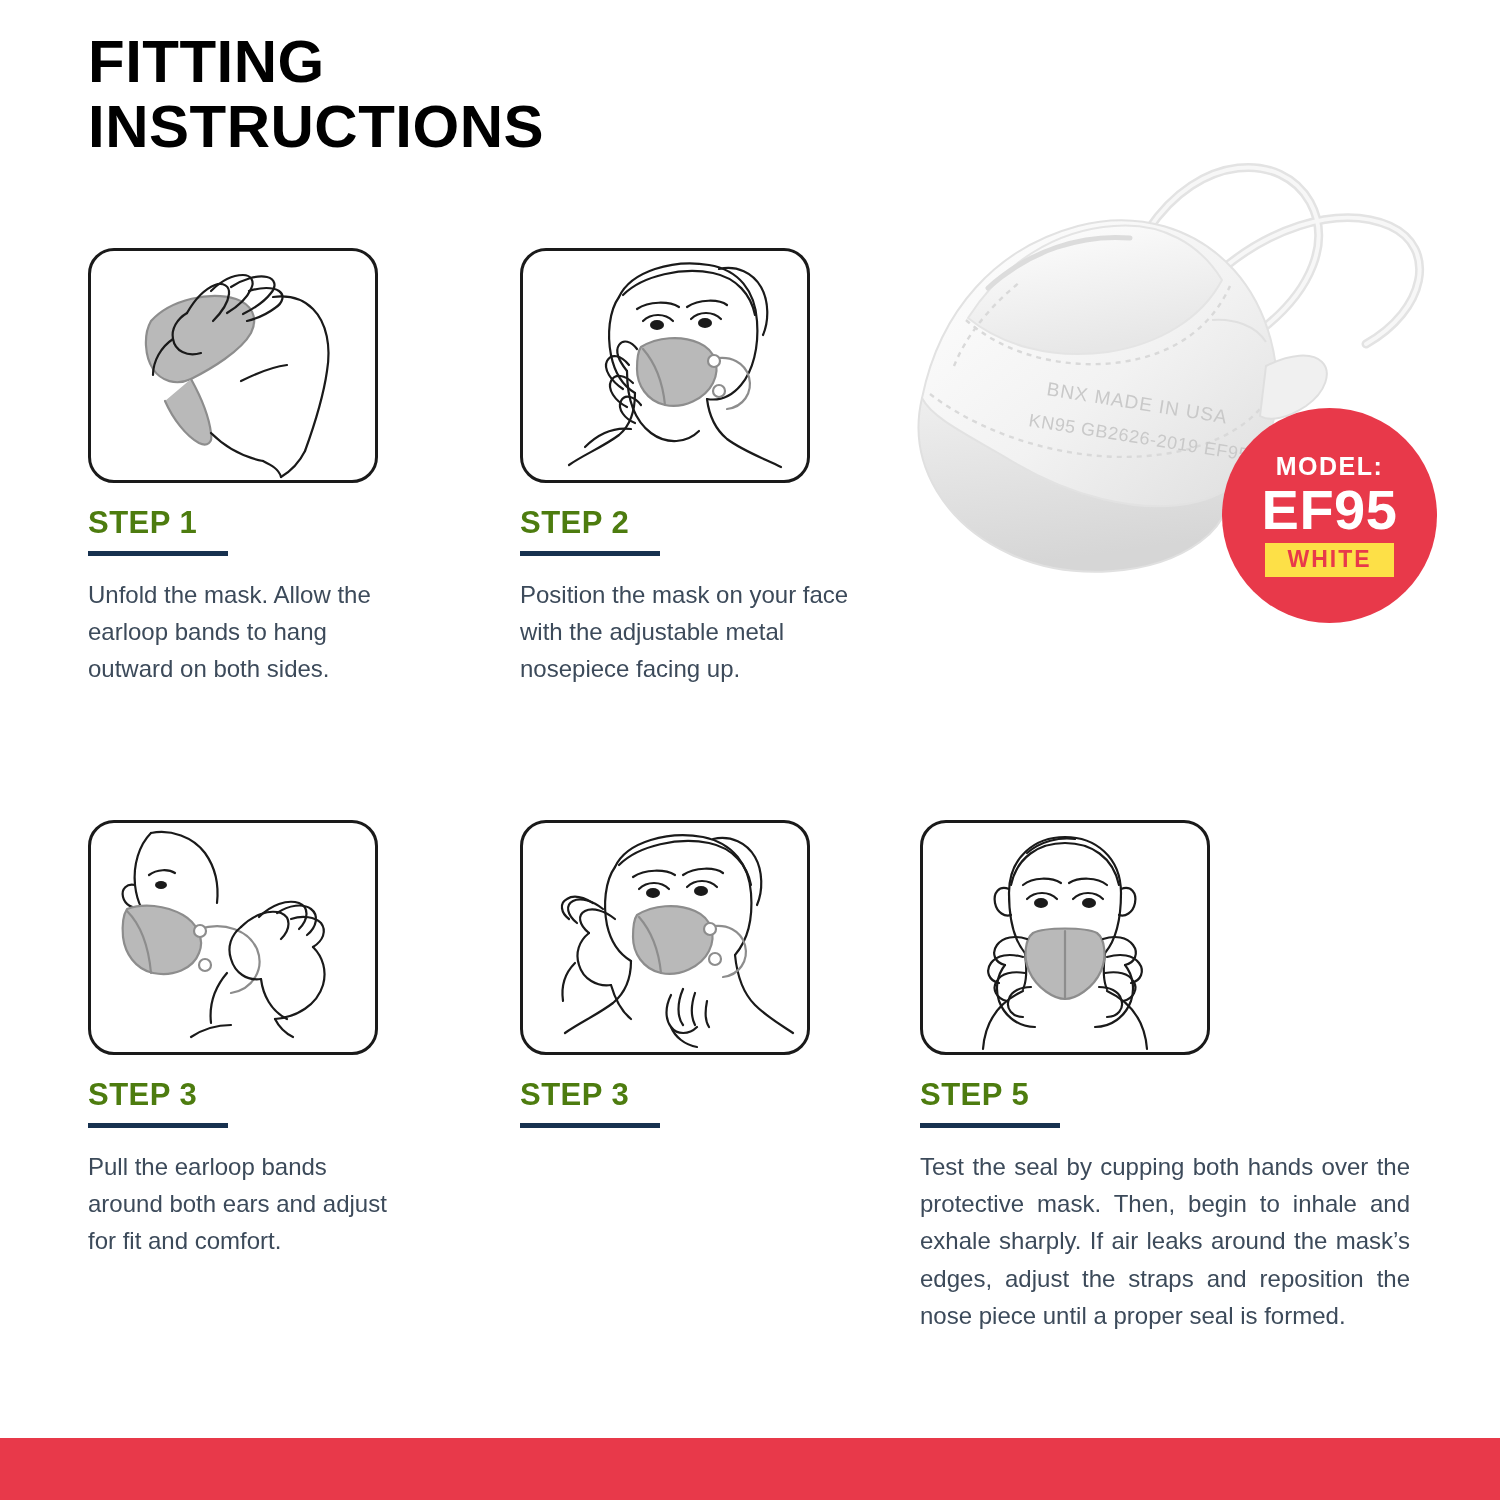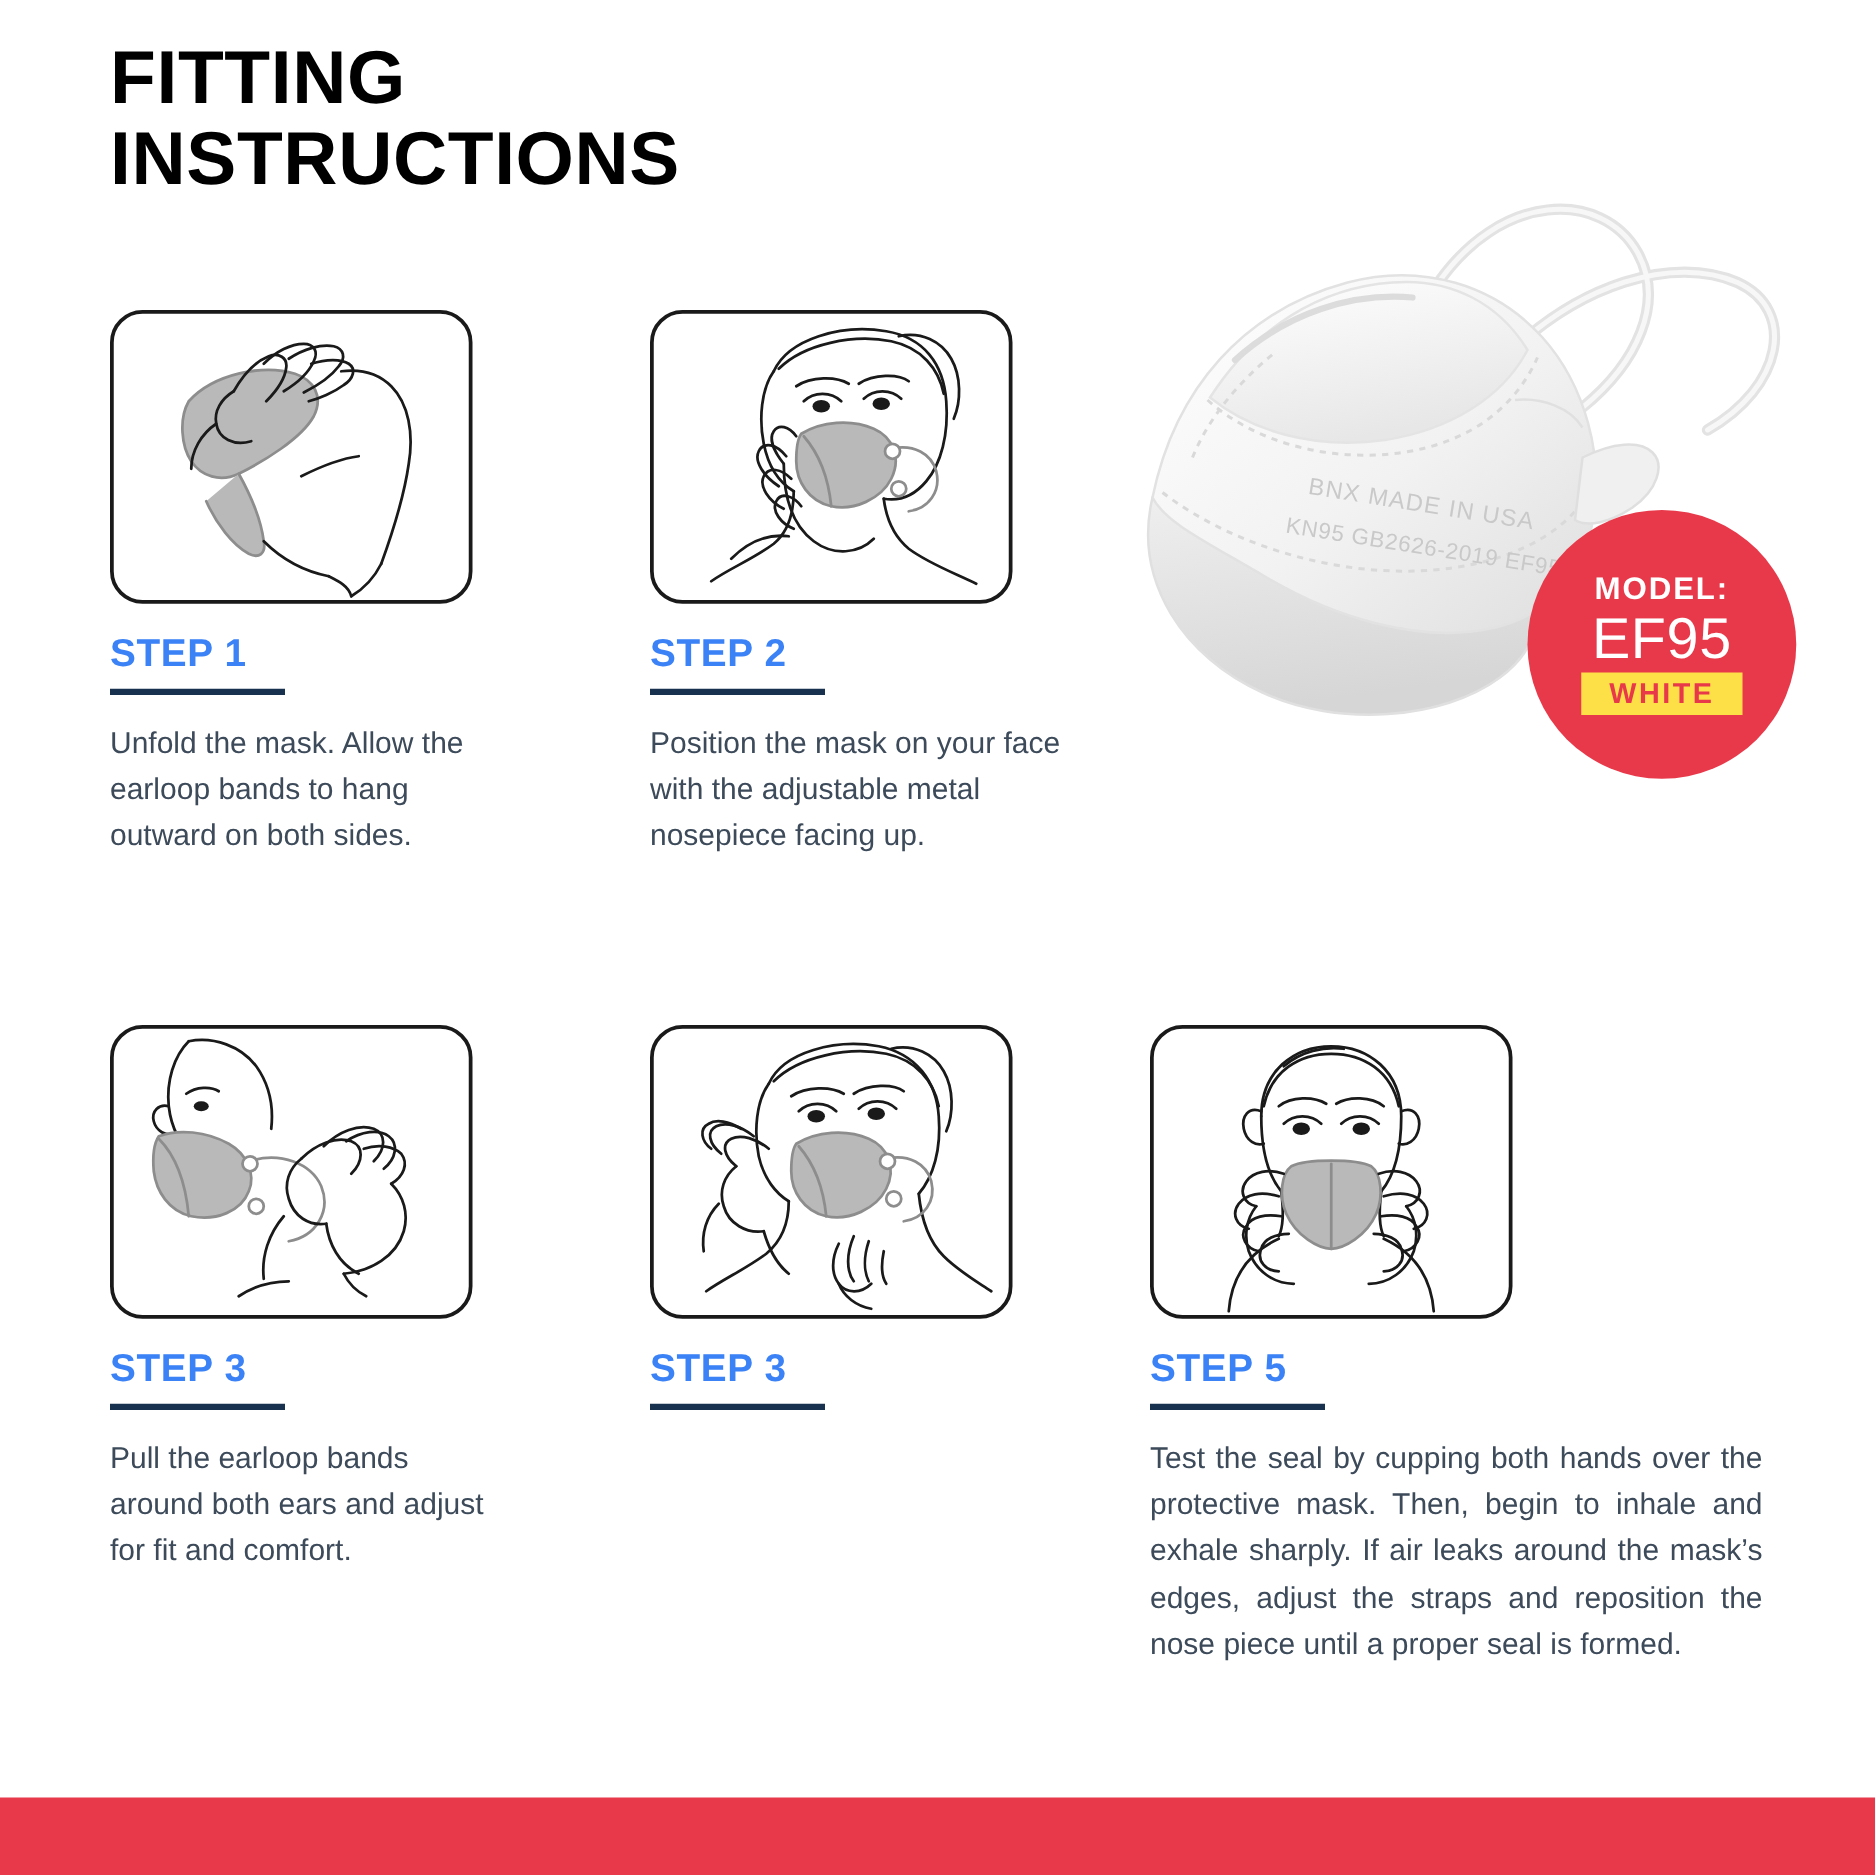--- a/index.html
+++ b/index.html
@@ -42,21 +42,21 @@
   .illus {
     border: 3px solid #1a1a1a;
     border-radius: 26px;
     background: #ffffff;
     box-sizing: border-box;
     overflow: hidden;
   }
   .step-label {
     font-size: 31px;
     font-weight: bold;
-    color: #3b82f6;
+    color: #4d7c0f;
     letter-spacing: 0.5px;
     margin-top: 22px;
   }
   .rule {
     width: 140px;
     height: 5px;
     background: #17314f;
     margin-top: 10px;
   }
   .desc {
@@ -108,22 +108,22 @@
     justify-content: center;
     box-sizing: border-box;
   }
   .badge-model {
     font-size: 25px;
     font-weight: bold;
     letter-spacing: 1.5px;
     line-height: 1;
   }
   .badge-code {
-    font-size: 46px;
-    font-weight: normal;
+    font-size: 56px;
+    font-weight: bold;
     line-height: 1.05;
     letter-spacing: 0.5px;
     margin-top: 2px;
   }
   .badge-color {
     background: #fde047;
     color: #e8394a;
     font-size: 23px;
     font-weight: bold;
     letter-spacing: 2px;

